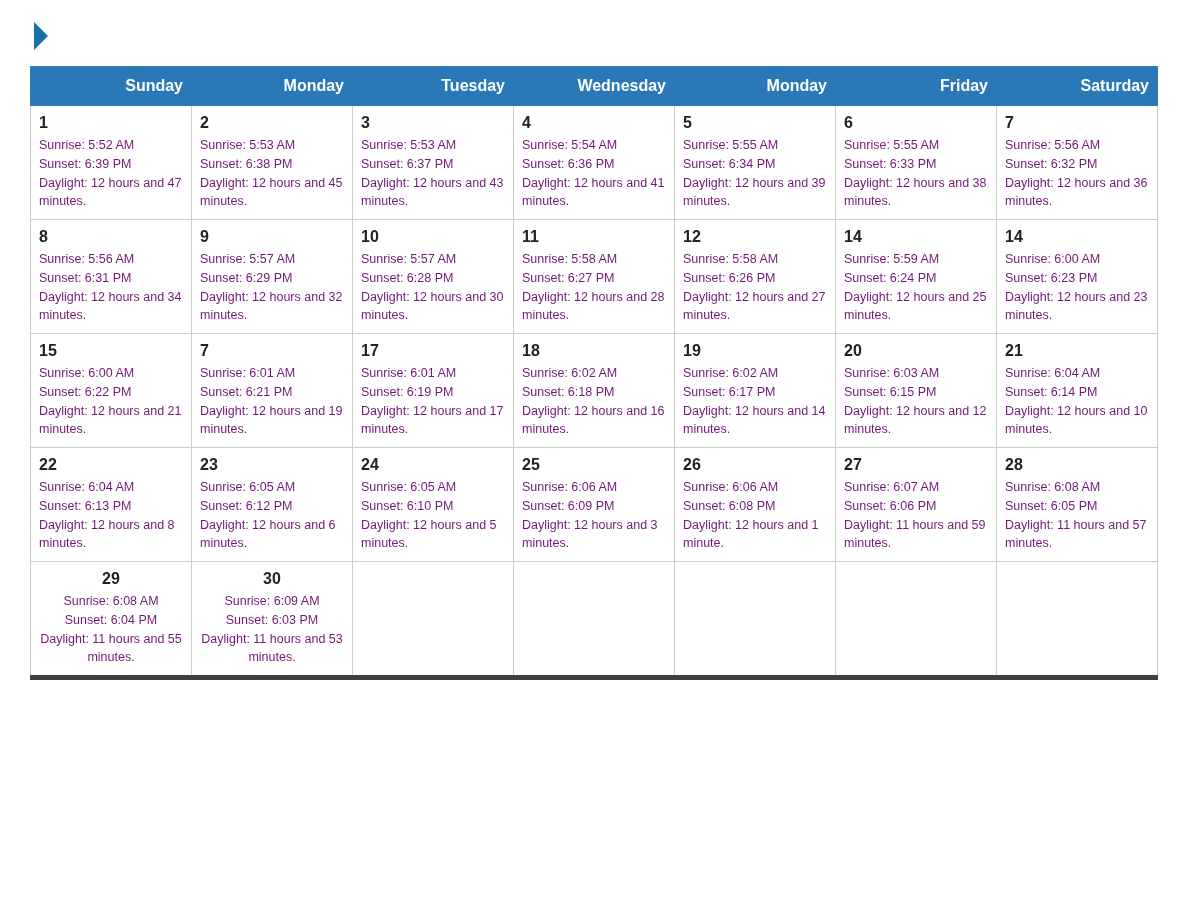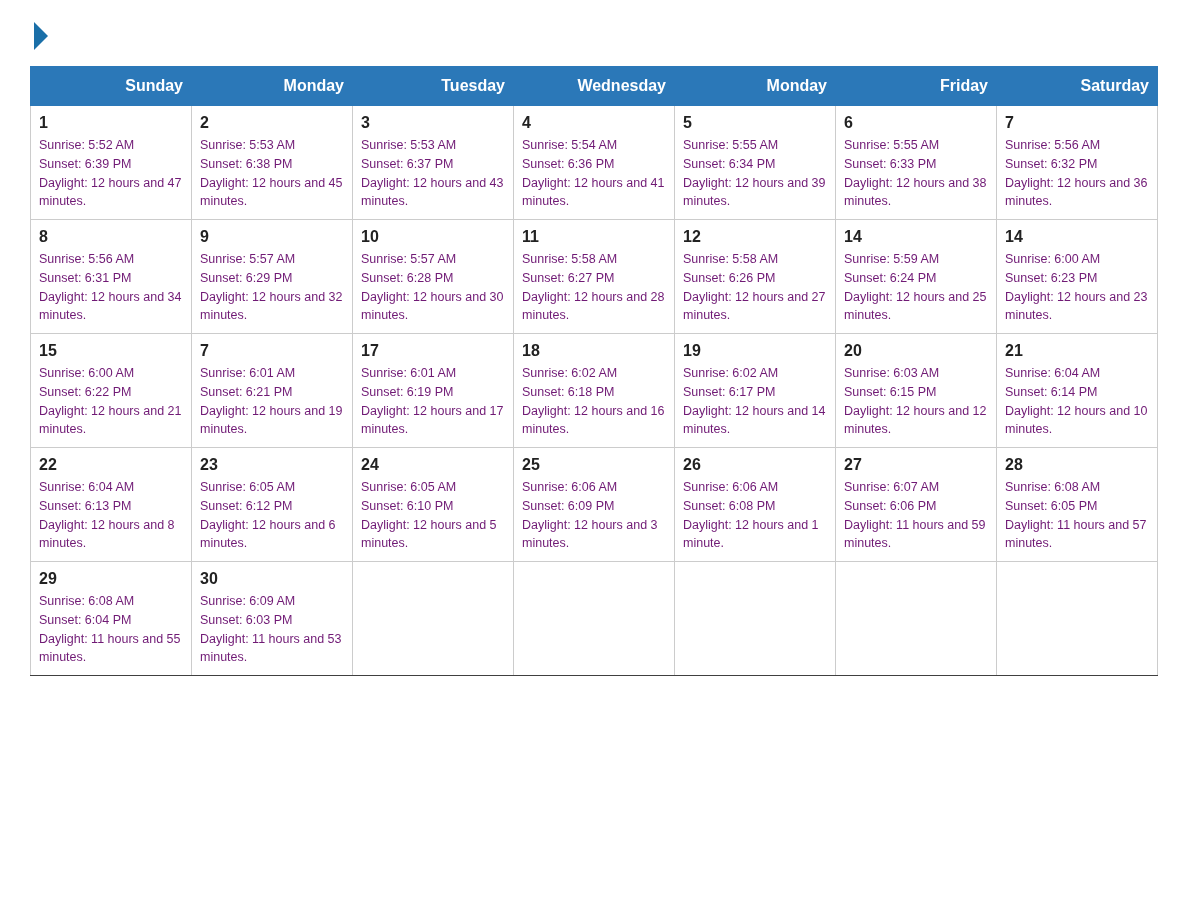--- a/index.html
+++ b/index.html
@@ -89,21 +89,22 @@
     }
     .day-info {
       font-size: 12.5px;
       color: #701a75;
       line-height: 1.5;
     }
     .empty-cell {
       background: #fff;
     }
     tr:last-child td {
-      border-bottom: 1px solid #404040;
+      border-bottom: 5px solid #404040;
+      text-align: center;
     }
   </style>
 </head>
 <body>
 
 <div class="header">
   <div class="logo">
     <div class="logo-top">
       <span class="logo-general"></span>
       <div class="logo-triangle"></div>

